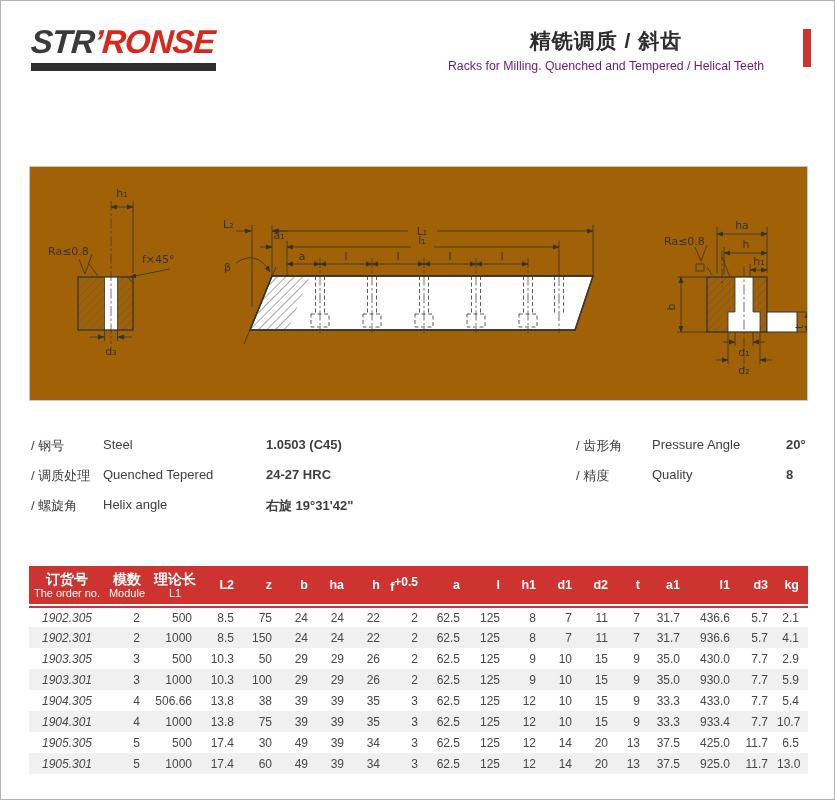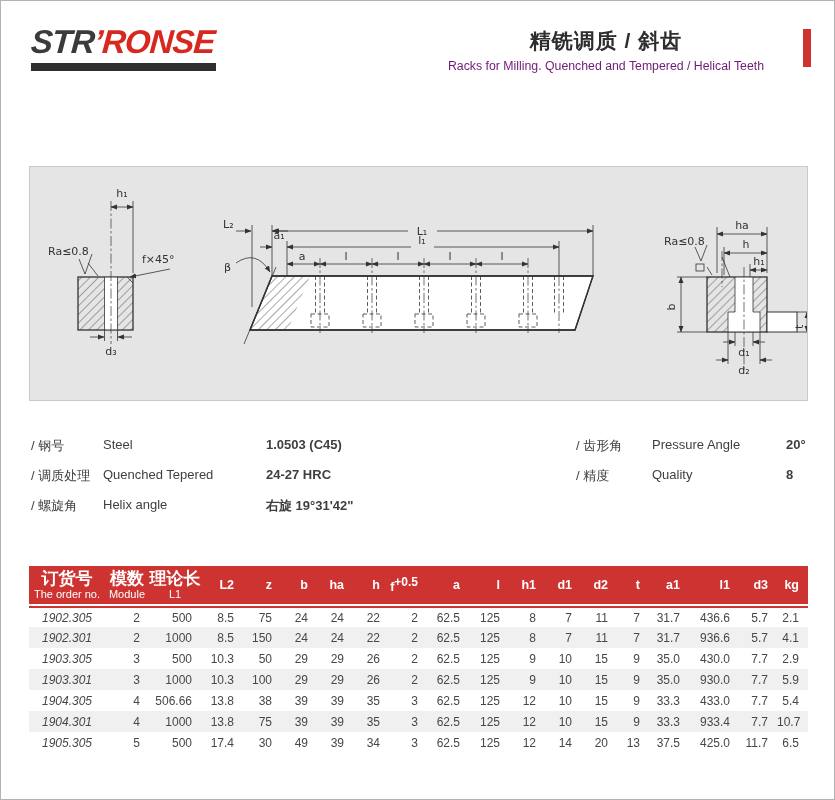--- a/index.html
+++ b/index.html
@@ -15,21 +15,21 @@
   .logo-text{font-size:33px;font-weight:800;font-style:italic;letter-spacing:-1px;transform:skewX(-4deg);white-space:nowrap;}
   .logo-str{color:var(--logo-dark);}
   .logo-ronse{color:var(--logo-red);}
   .logo-bar{width:185px;height:8px;background:#2f2f31;margin-top:2px;}
   .header-right{position:absolute;top:26px;left:420px;width:370px;text-align:center;}
   .title-zh{font-size:21px;font-weight:bold;color:#2d2d2d;letter-spacing:1px;}
   .title-en{font-size:12.3px;color:#701a75;margin-top:4px;}
   .accent-bar{position:absolute;top:28px;left:802px;width:8px;height:38px;background:var(--accent-red);}
 
   
-  .drawing-box{position:absolute;left:28px;top:165px;width:779px;height:235px;border:1px solid #c9c9c9;background:#e5e5e5;}
+  .drawing-box{position:absolute;left:28px;top:165px;width:779px;height:235px;border:1px solid #c9c9c9;background:#a16207;}
   svg text{font-size:11px;fill:#333;font-family:"DejaVu Sans","Liberation Sans",sans-serif;}
   .outline{stroke:#333;stroke-width:1.3;fill:none;}
   .thin,.ext,.dim{stroke:#333;stroke-width:0.8;fill:none;}
   .cl{stroke:#333;stroke-width:0.7;fill:none;stroke-dasharray:10 2.5 2.5 2.5;}
   .dashed{stroke:#333;stroke-width:0.8;fill:none;stroke-dasharray:4 2.5;}
 
   
   .specs{position:absolute;left:30px;top:436px;width:777px;display:flex;font-size:13px;color:#3f3f3f;}
   .spec-col-left{width:545px;}
   .spec-col-right{flex:1;}
@@ -37,21 +37,21 @@
   .spec-col-left .s-zh{width:72px;}
   .spec-col-left .s-en{width:163px;}
   .spec-col-right .s-zh{width:76px;}
   .spec-col-right .s-en{width:134px;}
   .s-val{flex:1;font-weight:bold;}
 
   
   .rack-table{position:absolute;left:28px;top:565px;width:779px;border-collapse:separate;border-spacing:0;table-layout:fixed;}
   .rack-table th{background:var(--accent-red);color:#fff;font-weight:bold;font-size:12.5px;height:40px;text-align:right;padding:0 9px 0 0;border-bottom:2px solid #fff;}
   .rack-table th.th-2line{text-align:center;padding:0;line-height:1.15;}
-  .th-zh{font-size:17px;font-weight:bold;display:block;}
+  .th-zh{font-size:14px;font-weight:bold;display:block;}
   .th-en{font-size:11px;font-weight:normal;display:block;}
   .rack-table sup{font-size:12px;}
   .rack-table td{font-size:12px;color:#474747;height:21px;text-align:right;padding:0 9px 0 0;}
   .rack-table td.c-first{text-align:center;padding:0;font-style:italic;}
   .rack-table tbody tr:first-child td{border-top:2px solid var(--accent-red);}
   .rack-table tbody tr:nth-child(even){background:var(--row-alt);}
 </style>
 </head>
 <body>
 
@@ -450,16 +450,37 @@
           <td>125</td>
           <td>12</td>
           <td>14</td>
           <td>20</td>
           <td>13</td>
           <td>37.5</td>
           <td>425.0</td>
           <td>11.7</td>
           <td>6.5</td>
         </tr>
+        <tr>
+          <td class="c-first">1905.301</td>
+          <td>5</td>
+          <td>1000</td>
+          <td>17.4</td>
+          <td>60</td>
+          <td>49</td>
+          <td>39</td>
+          <td>34</td>
+          <td>3</td>
+          <td>62.5</td>
+          <td>125</td>
+          <td>12</td>
+          <td>14</td>
+          <td>20</td>
+          <td>13</td>
+          <td>37.5</td>
+          <td>925.0</td>
+          <td>11.7</td>
+          <td>13.0</td>
+        </tr>
       </tbody>
   </table>
 
 </div>
 
 </body></html>

